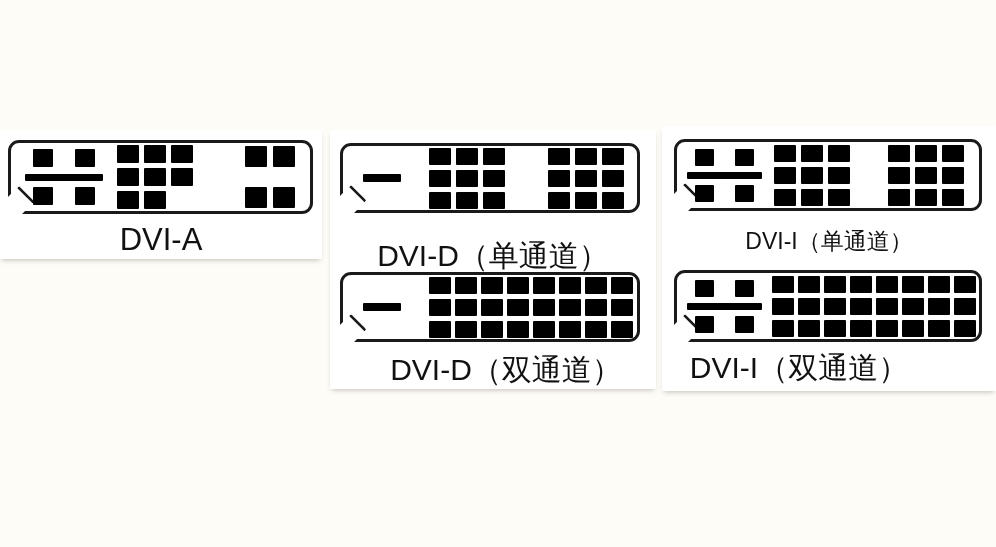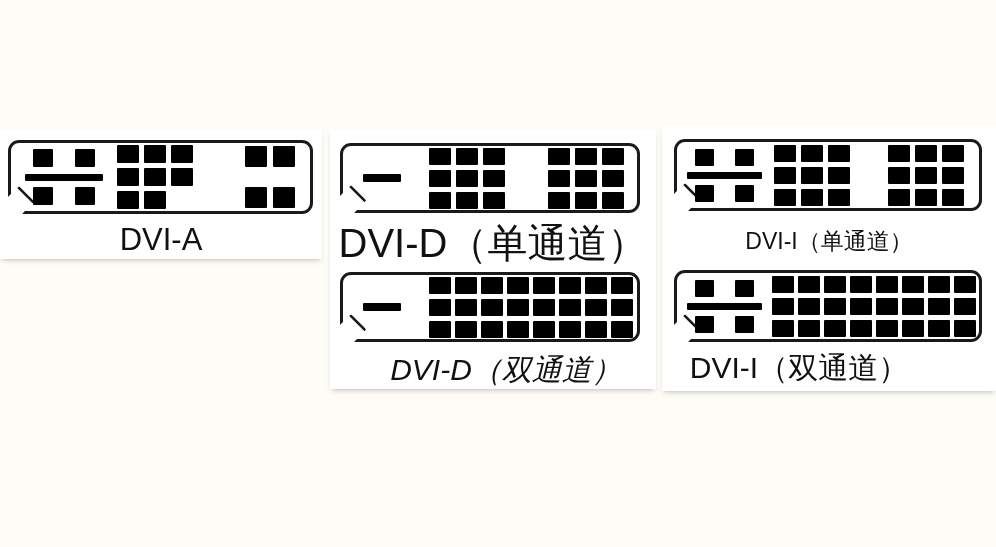--- a/index.html
+++ b/index.html
@@ -134,30 +134,30 @@
 
   
   #conn-dvid1 { left: 340px; top: 143px; }
   #conn-dvid1 .shell { width: 300px; height: 70px; }
   #conn-dvid1 .shell-inner { padding-left: 20px; }
   #conn-dvid1 .blade-only { width: 38px; height: 8px; }
   #conn-dvid1 .g-a { --pw: 22px; --ph: 17px; --gx: 5px; --gy: 5px;
                      grid-template-columns: repeat(3, 22px); margin-left: 28px; }
   #conn-dvid1 .g-b { --pw: 22px; --ph: 17px; --gx: 5px; --gy: 5px;
                      grid-template-columns: repeat(3, 22px); margin-left: 43px; }
-  #caption-dvid1 { top: 216px; left: 330px; width: 326px; font-size: 40px; }
+  #caption-dvid1 { top: 236px; left: 330px; width: 326px; font-size: 30px; }
 
   
   #conn-dvid2 { left: 340px; top: 272px; }
   #conn-dvid2 .shell { width: 300px; height: 70px; }
   #conn-dvid2 .shell-inner { padding-left: 20px; }
   #conn-dvid2 .blade-only { width: 38px; height: 8px; }
   #conn-dvid2 .g-a { --pw: 22px; --ph: 17px; --gx: 4px; --gy: 5px;
                      grid-template-columns: repeat(8, 22px); margin-left: 28px; }
-  #caption-dvid2 { top: 350px; left: 330px; width: 352px; font-size: 30px; font-style: italic; }
+  #caption-dvid2 { top: 350px; left: 330px; width: 352px; font-size: 30px; }
 
   
   #conn-dvii1 { left: 674px; top: 139px; }
   #conn-dvii1 .shell { width: 308px; height: 72px; }
   #conn-dvii1 .shell-inner { padding-left: 18px; }
   #conn-dvii1 .microcross { --pw: 19px; --ph: 17px; --mcgx: 21px; --mcgy: 19px; }
   #conn-dvii1 .g-a { --pw: 22px; --ph: 17px; --gx: 5px; --gy: 5px;
                      grid-template-columns: repeat(3, 22px); margin-left: 20px; }
   #conn-dvii1 .g-b { --pw: 22px; --ph: 17px; --gx: 5px; --gy: 5px;
                      grid-template-columns: repeat(3, 22px); margin-left: 38px; }

